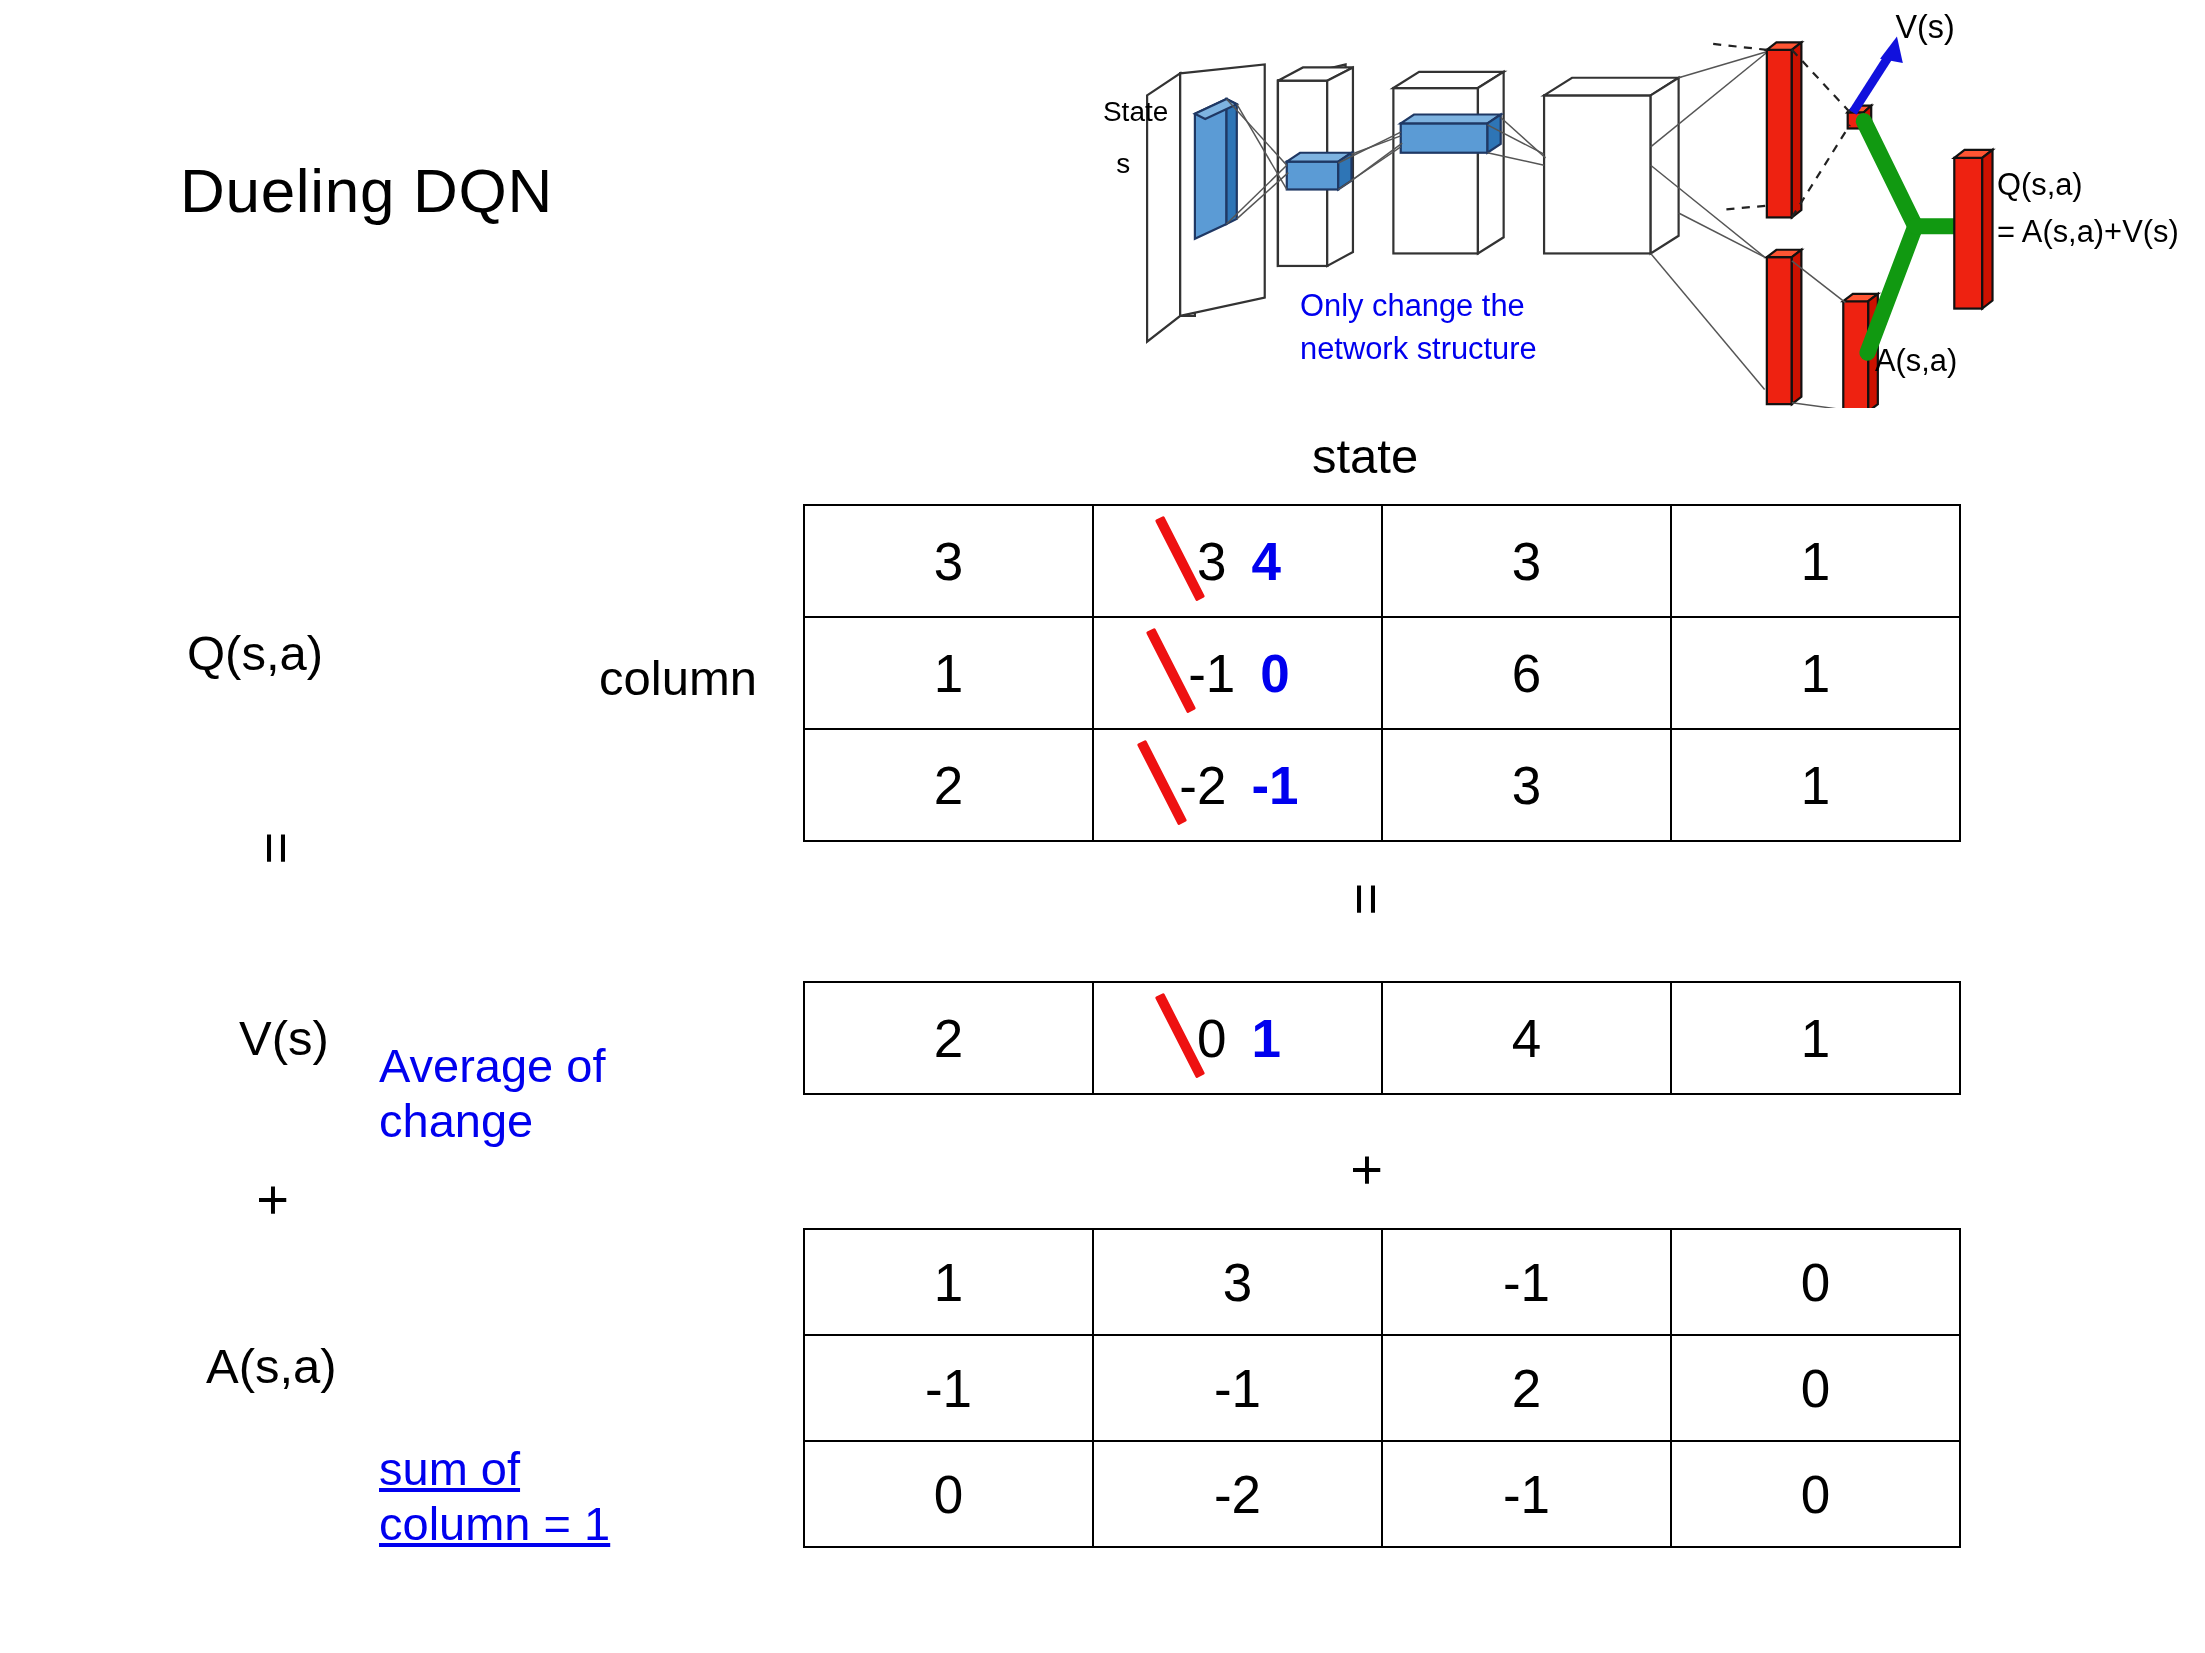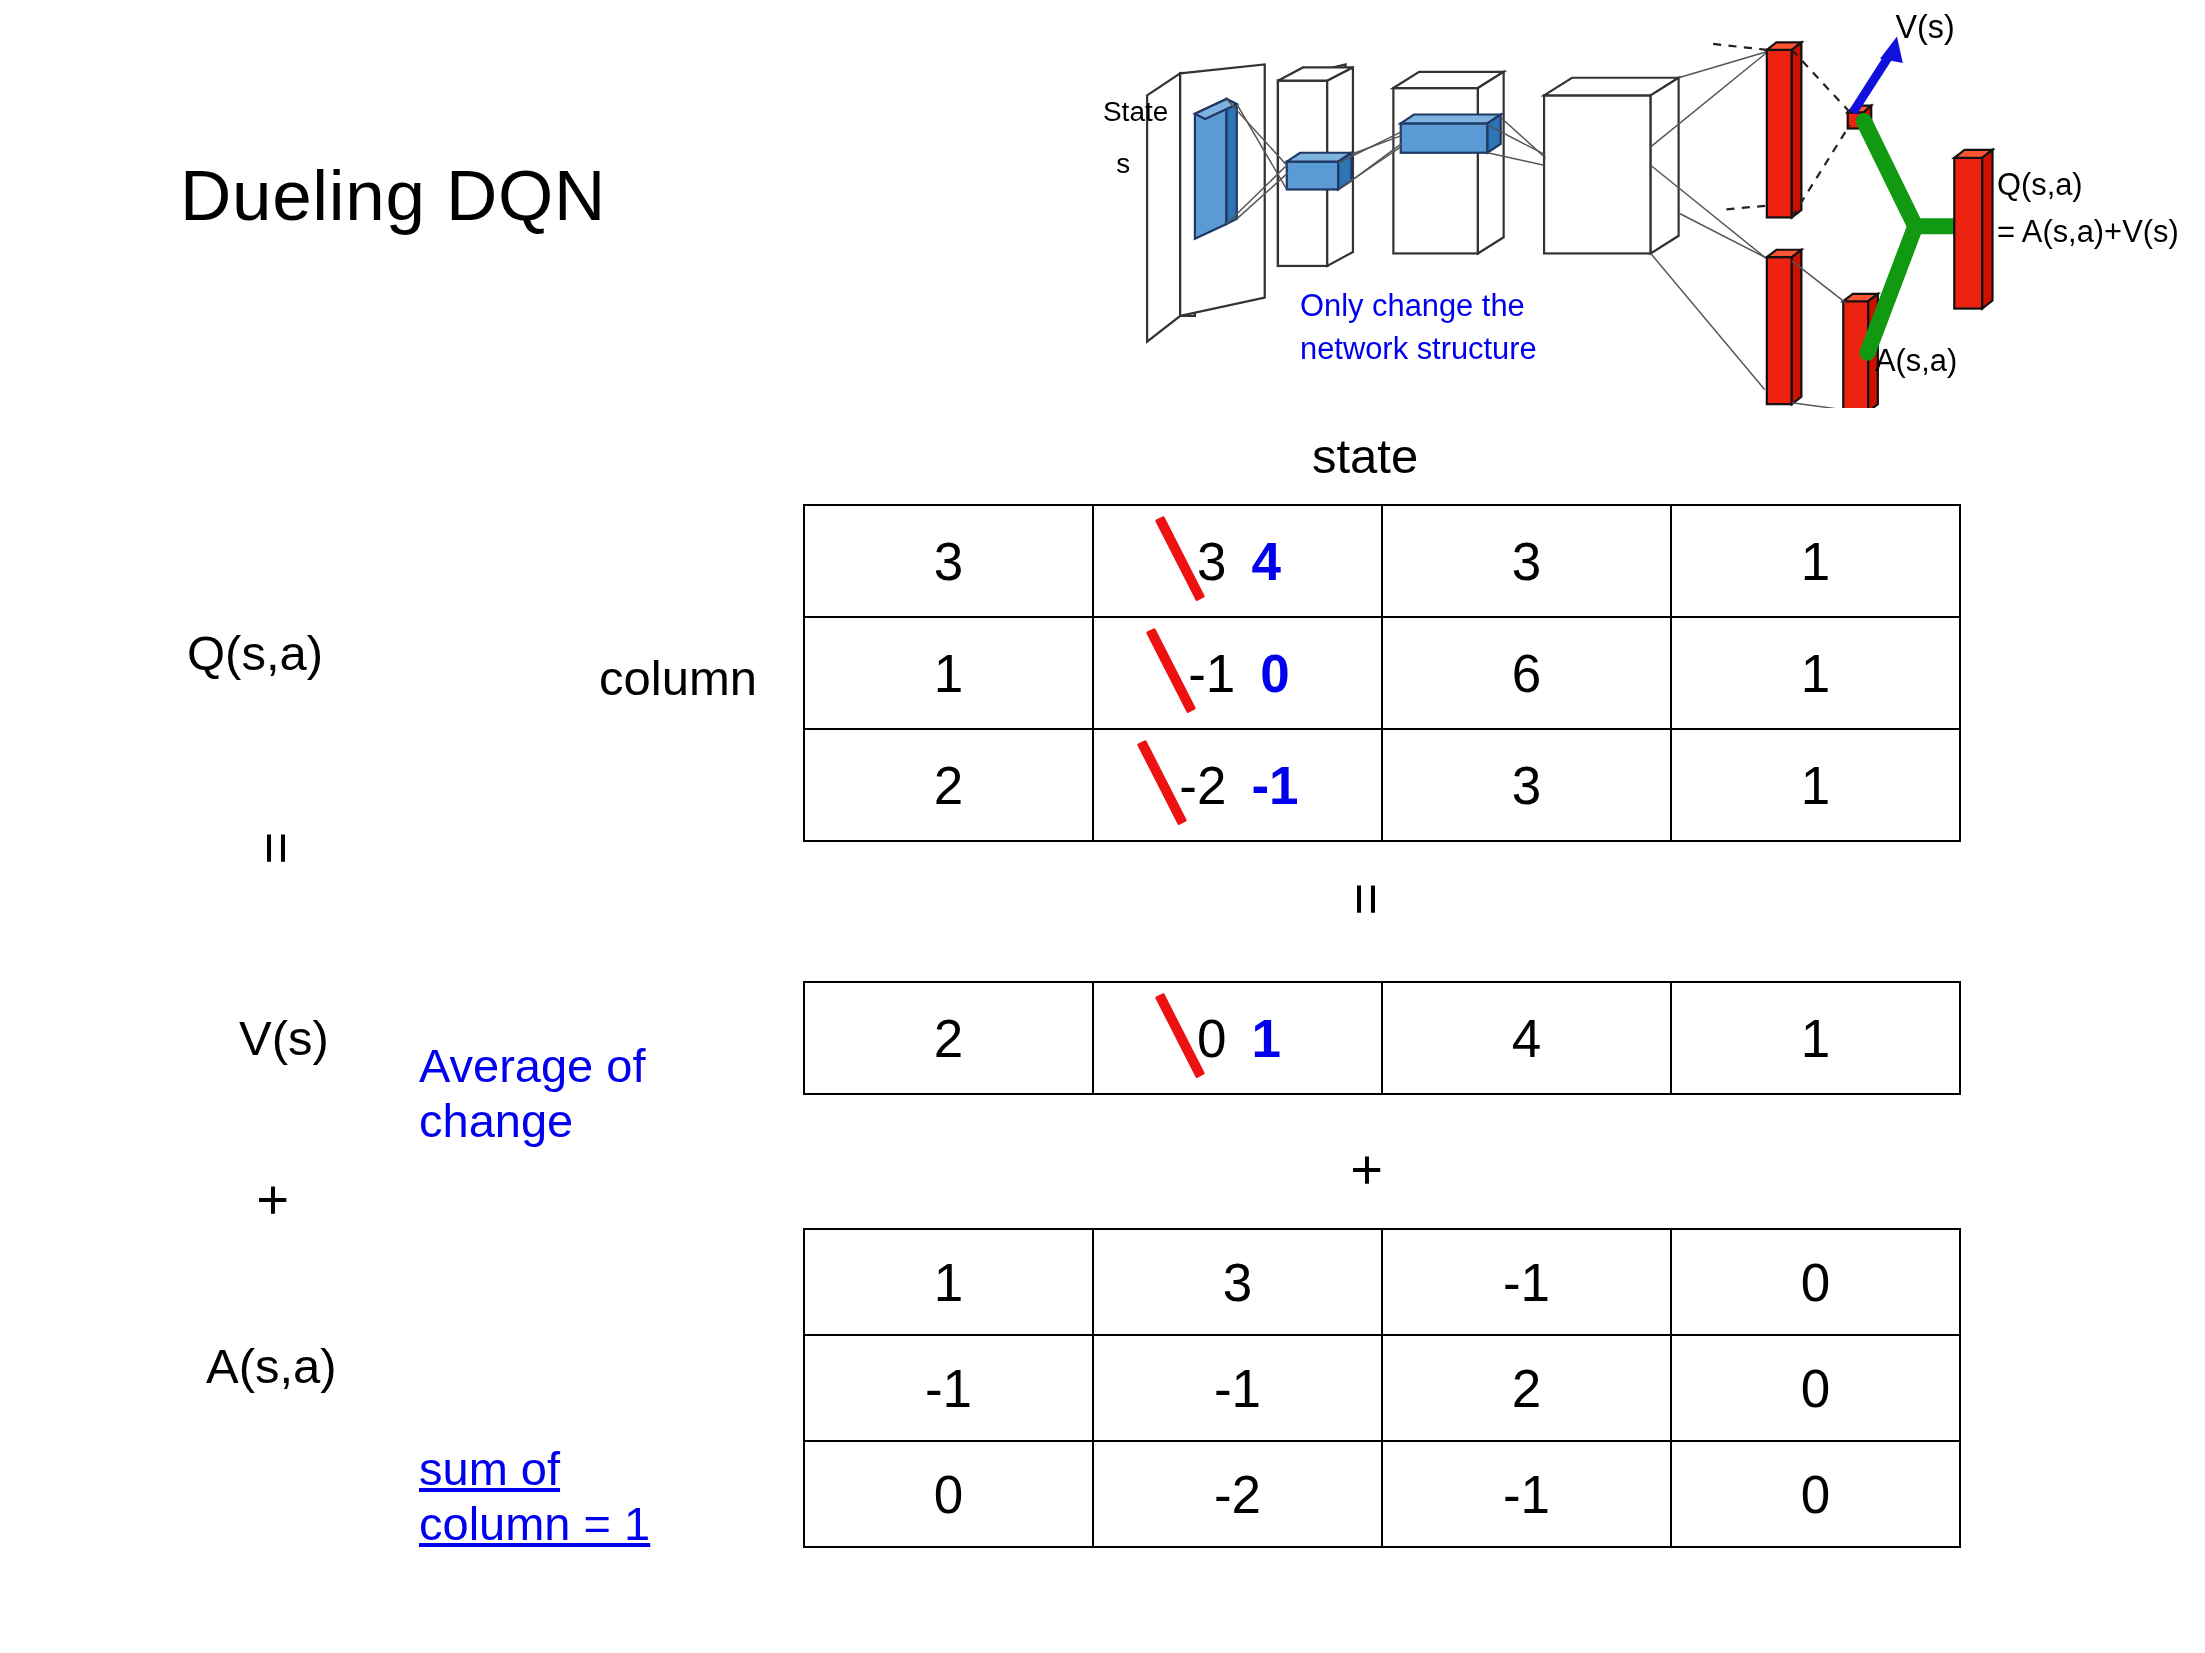--- a/index.html
+++ b/index.html
@@ -2,26 +2,26 @@
 <html style="font-size:11.8px"><head>
 <meta charset="utf-8">
 <style>
   html,body{margin:0;padding:0;background:#fff;}
   body{width:2205px;height:1654px;position:relative;overflow:hidden;
        font-family:"Liberation Sans","DejaVu Sans",sans-serif;color:#000;}
 
   .abs{position:absolute;}
 
   
-  #slide-title{left:180px;top:160px;font-size:71px;line-height:1;
+  #slide-title{left:180px;top:160px;font-size:62px;line-height:1;
                font-weight:400;letter-spacing:0.7px;white-space:nowrap;}
 
   
   .lbl{font-size:49px;line-height:1;white-space:nowrap;}
-  .lbl-blue{color:#0000ee;font-size:47px;line-height:1.18;white-space:nowrap;margin-left:40px;}
+  .lbl-blue{color:#0000ee;font-size:47px;line-height:1.18;white-space:nowrap;}
 
   #label-q   {left:187px;top:629px;}
   #label-action{left:599px;top:654px;}
   #label-v   {left:239px;top:1014px;}
   #label-a   {left:206px;top:1342px;}
   #label-state{left:1312px;top:432px;font-size:49px;}
 
   #note-average{left:379px;top:1038px;}
   #note-sum    {left:379px;top:1441px;text-decoration:underline;}
 

